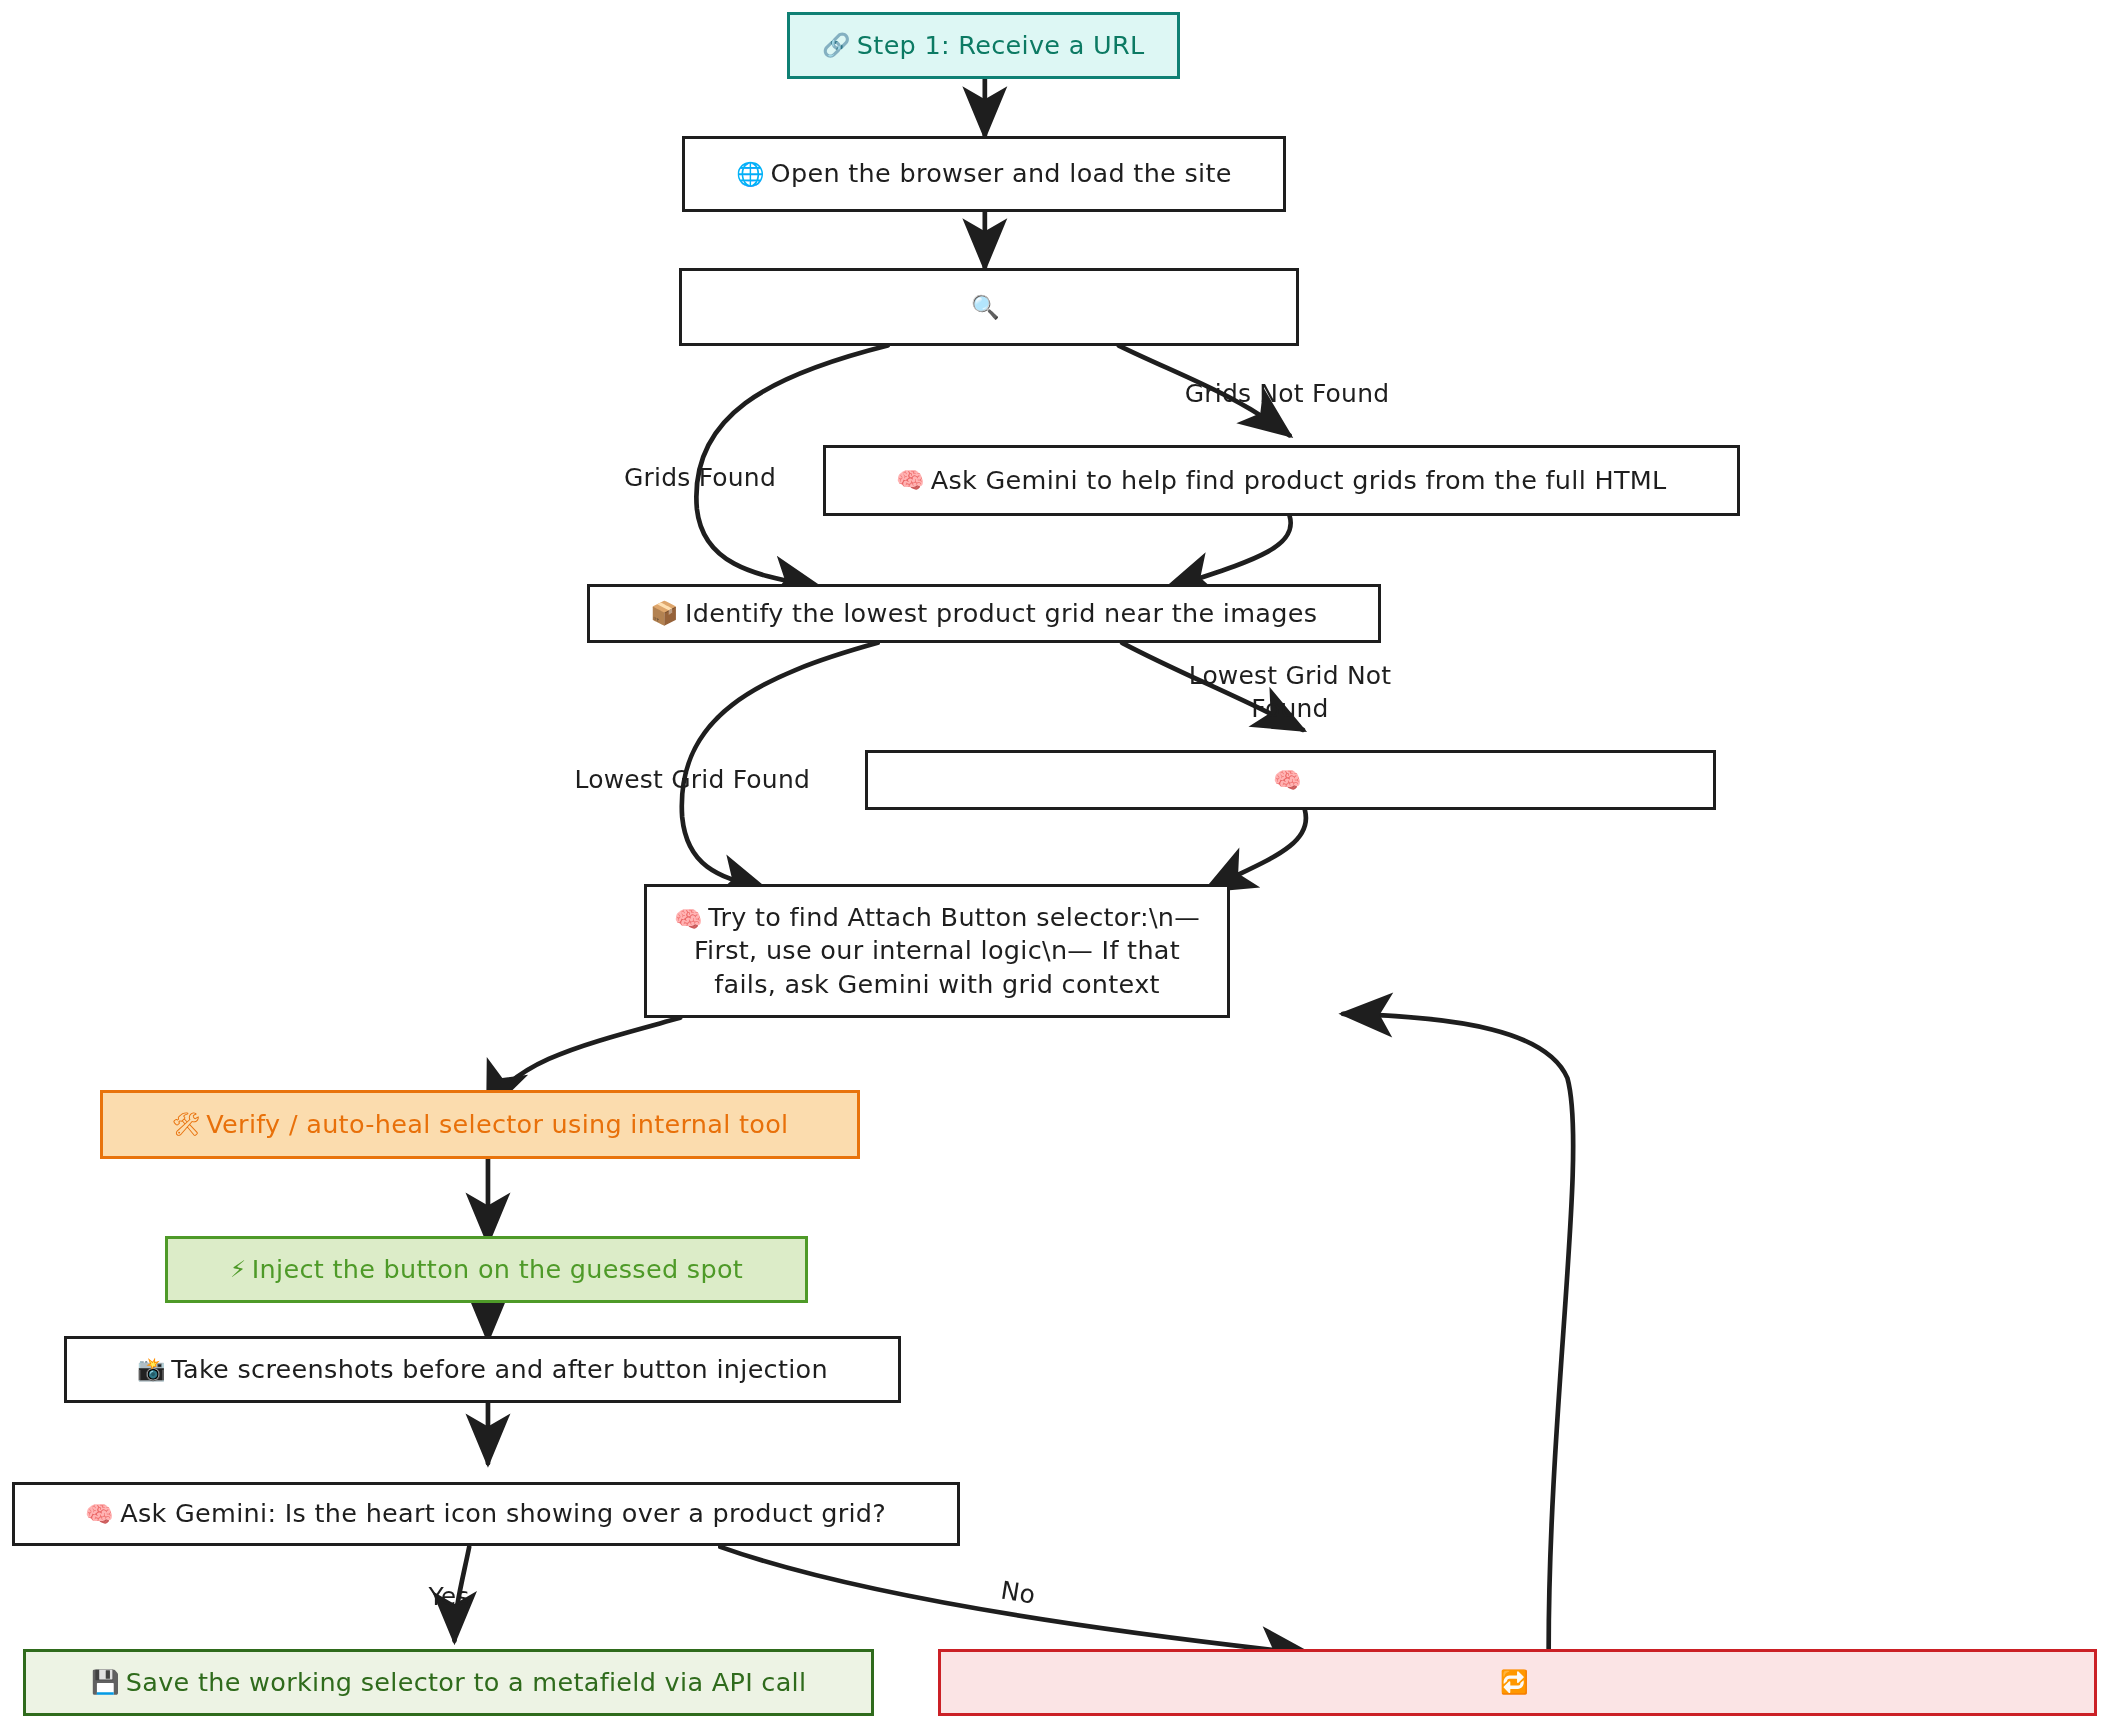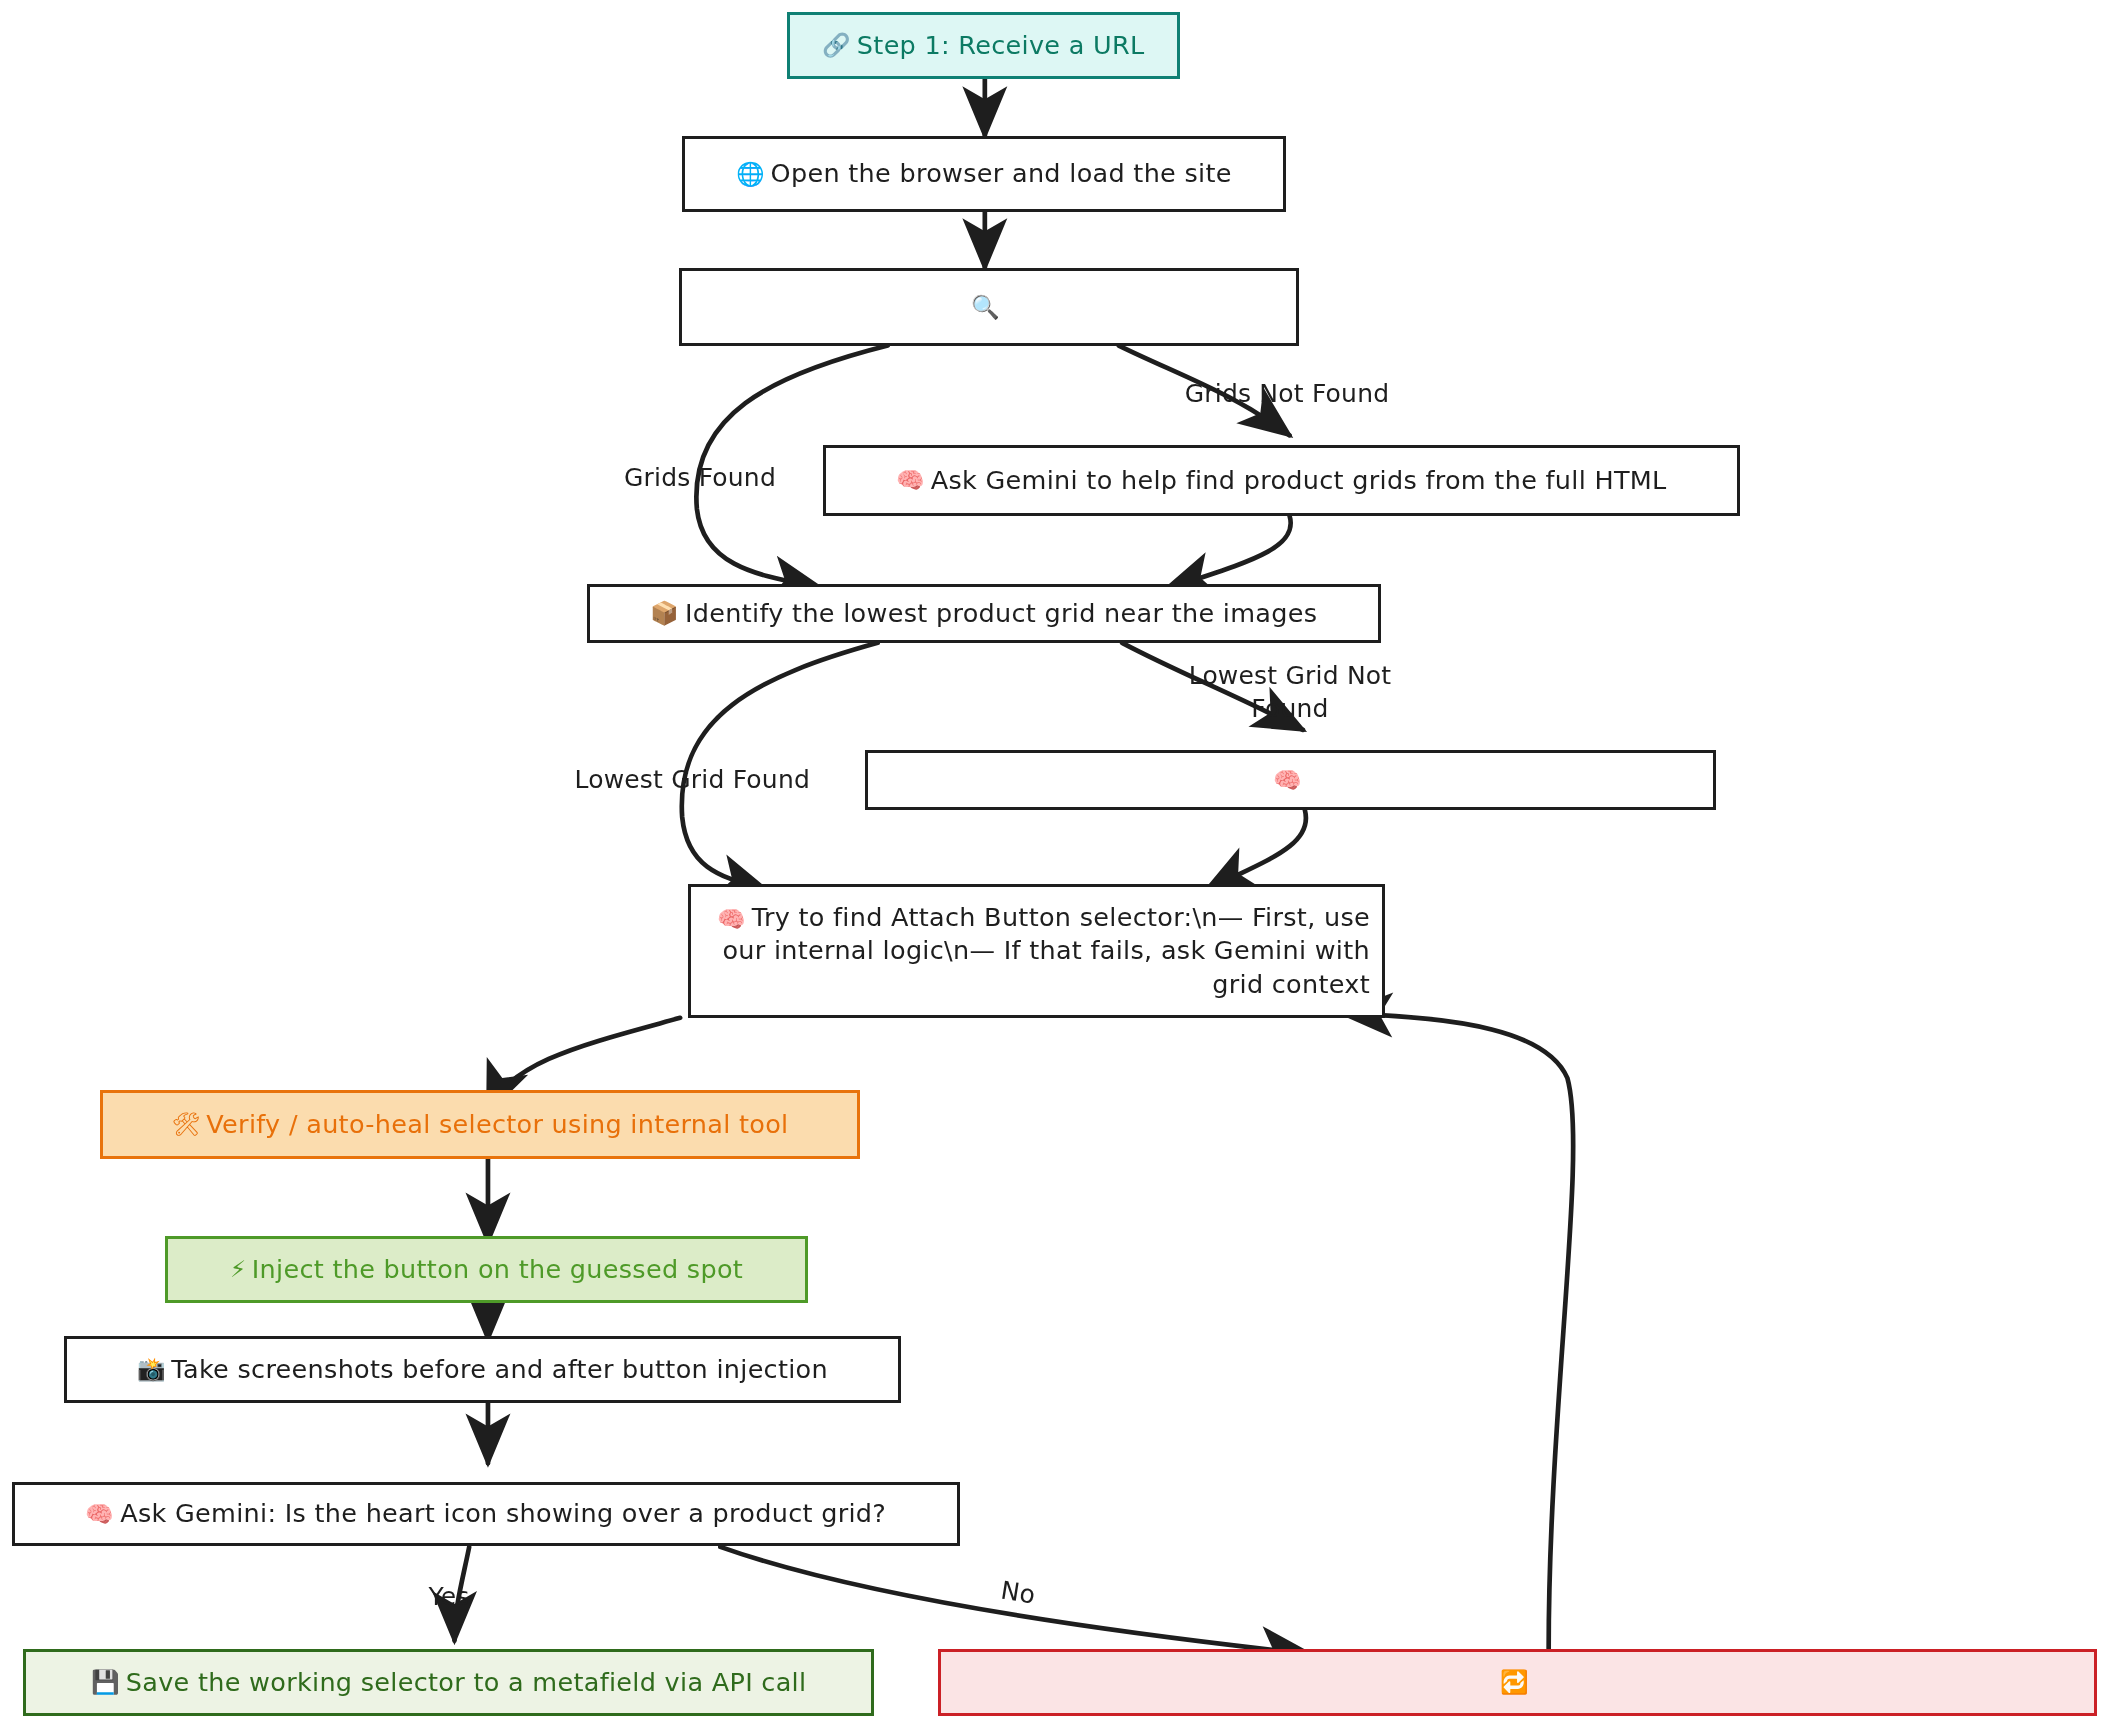--- a/index.html
+++ b/index.html
@@ -37,21 +37,20 @@
     color: #1e1e1e;
     font-size: 25.5px;
     line-height: 1.32;
     letter-spacing: 0.3px;
     padding: 4px 12px;
     font-family: "DejaVu Sans", sans-serif;
   }
   .node .label {
     display: inline-block;
     white-space: pre-wrap;
-    text-align: right;
   }
   .ico {
     font-size: 23px;
     margin-right: 5.4px;
     vertical-align: -1.3px;
   }
   
   .node.start {
     border-color: #0f8074;
     background: #ddf7f4;
@@ -154,21 +153,21 @@
 
   <div class="node" style="left:587px; top:584px; width:794px; height:59px;">
     <span class="ico">📦</span>
       <span class="label">Identify the lowest product grid near the images</span>
   </div>
 
   <div class="node" style="left:865px; top:750px; width:851px; height:60px;">
     <span class="ico">🧠</span>
   </div>
 
-  <div class="node" style="left:644px; top:884px; width:697px; height:134px;margin-left:44px;">
+  <div class="node" style="left:644px; top:884px; width:586px; height:134px;">
     <span class="label"><span class="ico">🧠</span><span>Try to find Attach Button selector:\n— First, use our internal logic\n— If that fails, ask Gemini with grid context</span></span>
   </div>
 
   <div class="node warn" style="left:100px; top:1090px; width:760px; height:69px;">
     <span class="ico">🛠</span>
       <span class="label">Verify / auto-heal selector using internal tool</span>
   </div>
 
   <div class="node ok" style="left:165px; top:1236px; width:643px; height:67px;">
     <span class="ico">⚡</span>

